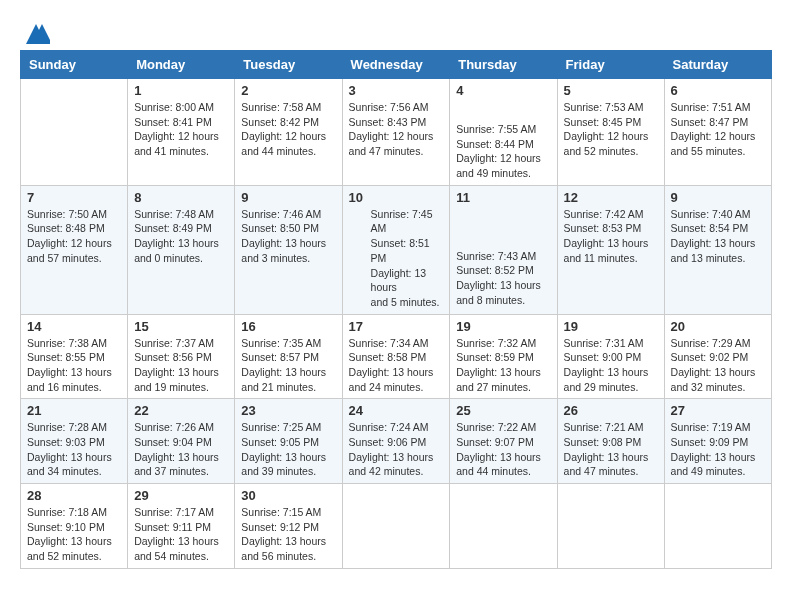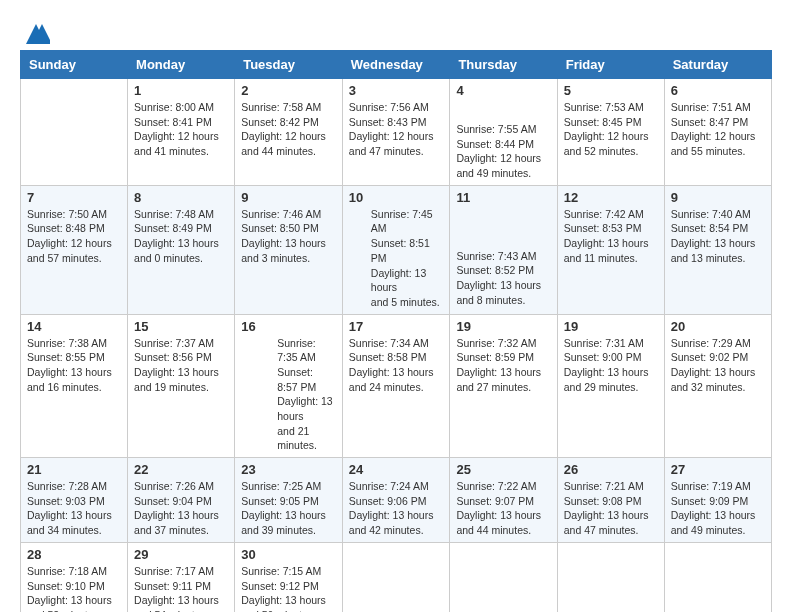--- a/index.html
+++ b/index.html
@@ -231,21 +231,21 @@
         </td>
         <td>
           <span class="day-number">15</span>
           <div class="day-info" style="white-space: pre-line;">Sunrise: 7:37 AM
 Sunset: 8:56 PM
 Daylight: 13 hours
 and 19 minutes.</div>
         </td>
         <td>
           <span class="day-number">16</span>
-          <div class="day-info" style="white-space: pre-line; margin-left: 36px;">Sunrise: 7:35 AM
+          <div class="day-info" style="white-space: pre-line;">Sunrise: 7:35 AM
 Sunset: 8:57 PM
 Daylight: 13 hours
 and 21 minutes.</div>
         </td>
         <td>
           <span class="day-number">17</span>
           <div class="day-info" style="white-space: pre-line;">Sunrise: 7:34 AM
 Sunset: 8:58 PM
 Daylight: 13 hours
 and 24 minutes.</div>

